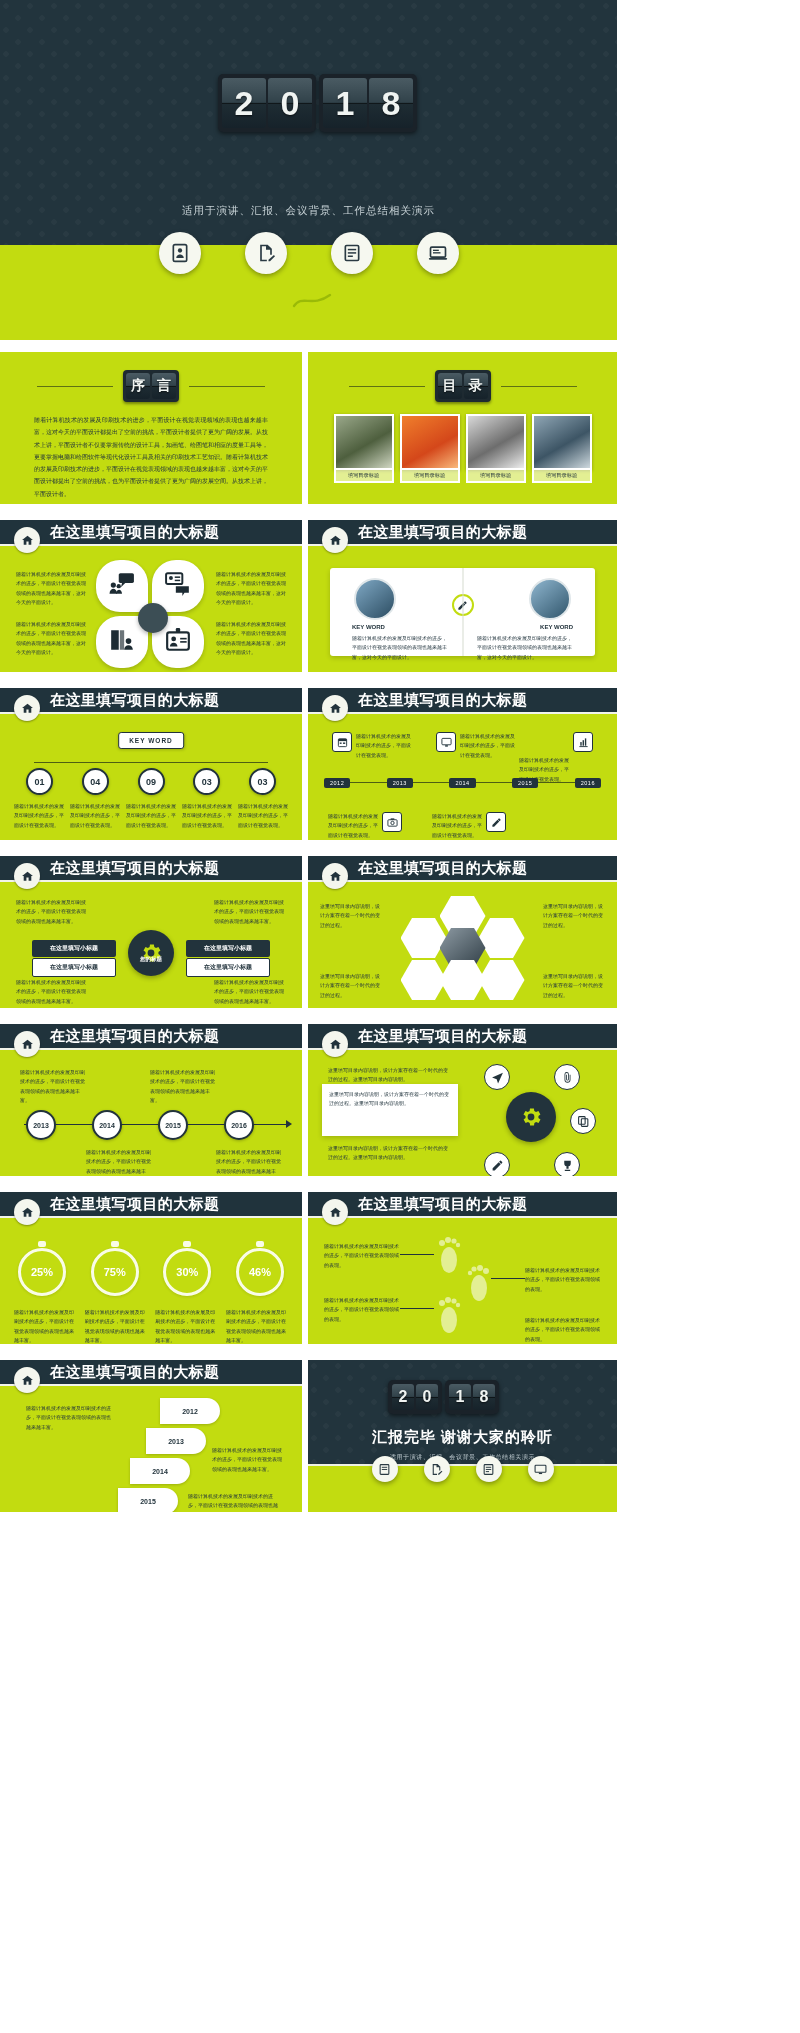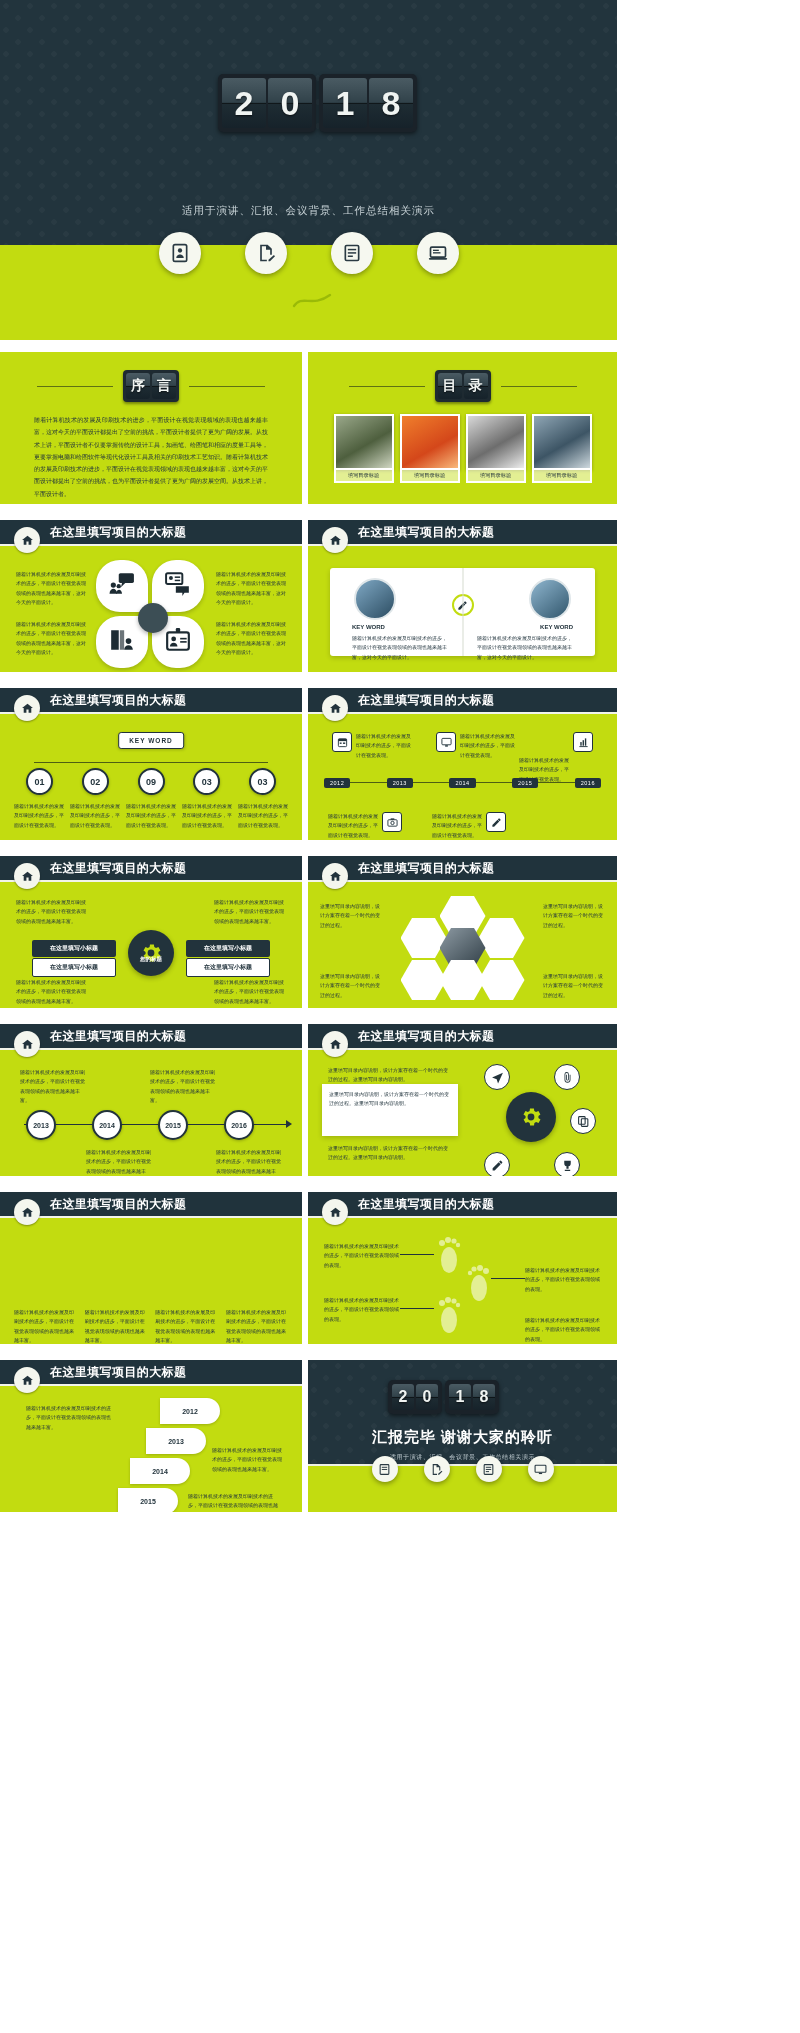--- a/index.html
+++ b/index.html
@@ -20,21 +20,21 @@
     display:flex; align-items:center;
   }
   .hdr .home {
     position:absolute; left:14px; top:7px; width:26px; height:26px;
     border-radius:50%; background:#f4f6ee;
     display:flex; align-items:center; justify-content:center;
     box-shadow:0 1px 2px rgba(0,0,0,.35);
   }
   .hdr .home svg { width:13px; height:13px; fill:#22333c; }
   .hdr .htitle {
-    margin-left:50px; color:#fff; font-size:12px; font-weight:bold;
+    margin-left:50px; color:#fff; font-size:15px; font-weight:bold;
     letter-spacing:.4px; white-space:nowrap;
   }
   .body { position:absolute; left:0; right:0; top:28px; bottom:0; }
 
   
   #titleSlide { left:0; top:0; width:617px; height:340px;
     background:#22343d; overflow:hidden; }
   .hexbg {
     position:absolute; inset:0;
     background-image:
@@ -417,21 +417,21 @@
             <path d="M12 3L2 11h3v9h5v-6h4v6h5v-9h3z"></path>
           </svg>
         </div>
       <div class="htitle">在这里填写项目的大标题</div>
     </div>
     <div class="body">
       <div style="position:absolute;left:50%;top:16px;transform:translateX(-50%);" class="kwbox">KEY WORD</div>
       <div style="position:absolute;left:34px;right:34px;top:46px;height:1px;background:#4e5f13;"></div>
       <div style="position:absolute;left:26px;right:26px;top:52px;display:flex;justify-content:space-between;">
         <div class="numcirc">01</div>
-        <div class="numcirc">02</div>
+        <div class="numcirc">04</div>
         <div class="numcirc">09</div>
         <div class="numcirc">03</div>
         <div class="numcirc">03</div>
       </div>
       <div style="position:absolute;left:14px;right:14px;top:86px;display:flex;justify-content:space-between;gap:5px;">
         <div class="txtsm" style="width:50px;">随着计算机技术的发展及印刷技术的进步，平面设计在视觉表现。</div>
         <div class="txtsm" style="width:50px;">随着计算机技术的发展及印刷技术的进步，平面设计在视觉表现。</div>
         <div class="txtsm" style="width:50px;">随着计算机技术的发展及印刷技术的进步，平面设计在视觉表现。</div>
         <div class="txtsm" style="width:50px;">随着计算机技术的发展及印刷技术的进步，平面设计在视觉表现。</div>
         <div class="txtsm" style="width:50px;">随着计算机技术的发展及印刷技术的进步，平面设计在视觉表现。</div>
@@ -637,20 +637,38 @@
   <div class="slide" style="left:0;top:1192px;width:302px;height:152px;">
     <div class="hdr">
       <div class="home">
           <svg viewBox="0 0 24 24">
             <path d="M12 3L2 11h3v9h5v-6h4v6h5v-9h3z"></path>
           </svg>
         </div>
       <div class="htitle">在这里填写项目的大标题</div>
     </div>
     <div class="body">
+      <div style="position:absolute;left:18px;right:18px;top:28px;display:flex;justify-content:space-between;">
+        <div style="position:relative;">
+            <div class="clock-stem"></div>
+            <div class="clock">25%</div>
+          </div>
+        <div style="position:relative;">
+            <div class="clock-stem"></div>
+            <div class="clock">75%</div>
+          </div>
+        <div style="position:relative;">
+            <div class="clock-stem"></div>
+            <div class="clock">30%</div>
+          </div>
+        <div style="position:relative;">
+            <div class="clock-stem"></div>
+            <div class="clock">46%</div>
+          </div>
+      </div>
       <div style="position:absolute;left:14px;right:14px;top:88px;display:flex;justify-content:space-between;gap:6px;">
         <div class="txtsm" style="width:62px;">随着计算机技术的发展及印刷技术的进步，平面设计在视觉表现领域的表现也越来越丰富。</div>
         <div class="txtsm" style="width:62px;">随着计算机技术的发展及印刷技术的进步，平面设计在视觉表现领域的表现也越来越丰富。</div>
         <div class="txtsm" style="width:62px;">随着计算机技术的发展及印刷技术的进步，平面设计在视觉表现领域的表现也越来越丰富。</div>
         <div class="txtsm" style="width:62px;">随着计算机技术的发展及印刷技术的进步，平面设计在视觉表现领域的表现也越来越丰富。</div>
       </div>
     </div>
   </div>
 
   <div class="slide" style="left:308px;top:1192px;width:309px;height:152px;">

